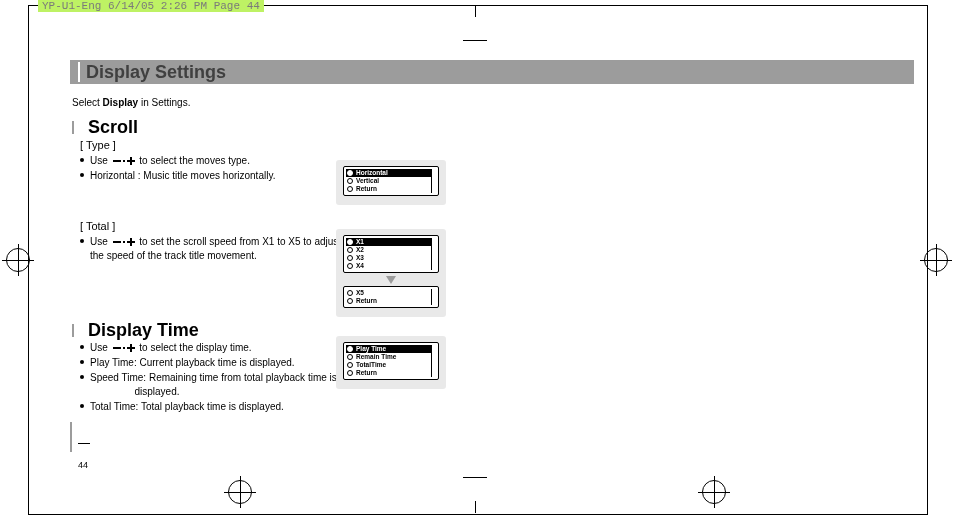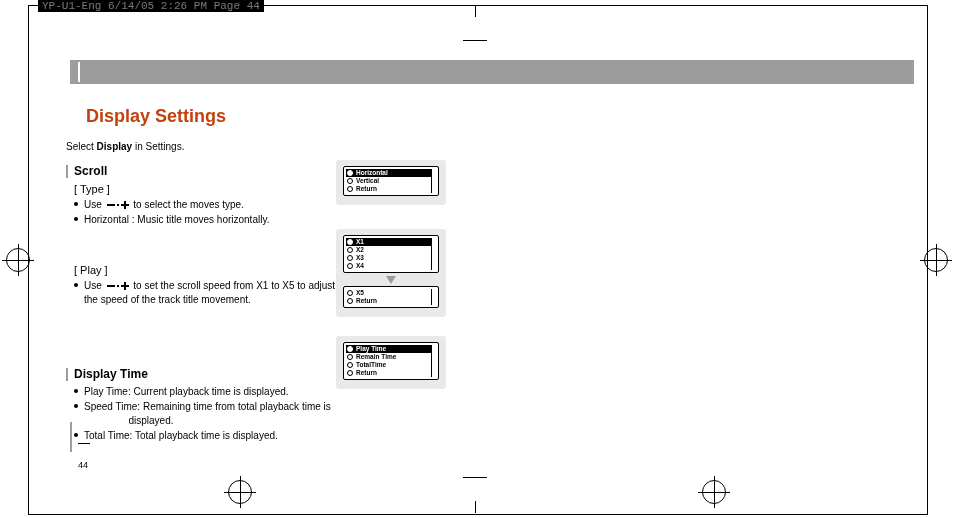--- a/index.html
+++ b/index.html
@@ -13,50 +13,50 @@
   }
   
   .trim{
     position:absolute;left:28px;top:5px;width:898px;height:508px;
     border:1px solid #000;
   }
   
   .slug{
     position:absolute;left:38px;top:0px;
     font-family:"Courier New",monospace;
-    font-size:11px;color:#7a7a7a;background:#000000;
+    font-size:11px;color:#7a7a7a;background:#bef264;
     padding:0 4px;
   }
   
   .mark{position:absolute;background:#000}
   .mark.h{height:1px}
   .reg{
     position:absolute;width:22px;height:22px;border:1px solid #000;border-radius:50%;
   }
   .reg::before,.reg::after{content:"";position:absolute;background:#000}
   .reg::before{left:-5px;right:-5px;top:50%;height:1px}
   .reg::after{top:-5px;bottom:-5px;left:50%;width:1px}
   
   .titlebar{
     position:absolute;left:70px;top:60px;right:40px;height:24px;
     background:#9c9c9c;
   }
   .title-sep{position:absolute;left:78px;top:62px;width:2px;height:20px;background:#fff}
   .title{
     position:absolute;left:86px;top:60px;
-    font-size:18px;font-weight:bold;color:#c2410c;line-height:24px;margin-top:44px;
+    font-size:18px;font-weight:bold;color:#404040;line-height:24px;
   }
   
   .content{
-    position:absolute;left:66px;top:96px;width:390px;
-    font-size:10px;line-height:14px;color:#000;margin-top:44px;
+    position:absolute;left:72px;top:96px;width:390px;
+    font-size:10px;line-height:14px;color:#000;
   }
   .intro{font-size:10px;margin:0 0 10px 0}
   .intro b{font-weight:bold}
-  .h1{font-size:12px;font-weight:bold;margin:6px 0 4px 0;position:relative;padding-left:8px}
+  .h1{font-size:18px;font-weight:bold;margin:6px 0 4px 0;position:relative;padding-left:16px}
   .h1::before{content:"";position:absolute;left:0;top:1px;width:2px;height:13px;background:#9c9c9c}
   .h2{font-size:11px;font-weight:normal;margin:4px 0 2px 8px}
   ul.b{list-style:none;margin:0 0 10px 8px;padding:0}
   ul.b li{position:relative;padding-left:10px;margin:1px 0}
   ul.b li::before{content:"";position:absolute;left:0;top:4px;width:4px;height:4px;border-radius:50%;background:#000}
   ul.b li b{font-weight:normal}
   .kb{display:inline-block;vertical-align:middle;margin:0 2px}
   .kb svg{display:block}
   .gap{height:22px}
   .pgnum{
@@ -132,40 +132,50 @@
             <rect x="14" y="3" width="8" height="2" fill="#000"></rect>
             <rect x="17" y="0" width="2" height="8" fill="#000"></rect>
           </svg></span>
       <span> to select the moves type.</span>
     </li>
     <li><b>Horizontal :</b><span> Music title moves horizontally.</span></li>
   </ul>
 
   <div class="gap"></div>
 
-  <div class="h2">[ Play ]</div>
+  <div class="h2">[ Total ]</div>
   <ul class="b">
     <li>
       <span>Use </span>
       <span class="kb"><svg width="22" height="8">
             <rect x="0" y="3" width="8" height="2" fill="#000"></rect>
             <rect x="10" y="3" width="2" height="2" fill="#000"></rect>
             <rect x="14" y="3" width="8" height="2" fill="#000"></rect>
             <rect x="17" y="0" width="2" height="8" fill="#000"></rect>
           </svg></span>
       <span> to set the scroll speed from X1 to X5 to adjust</span><br>
       <span>the speed of the track title movement.</span>
     </li>
   </ul>
 
   <div class="gap"></div>
   <div class="gap"></div>
 
   <div class="h1">Display Time</div>
   <ul class="b">
+    <li>
+      <span>Use </span>
+      <span class="kb"><svg width="22" height="8">
+            <rect x="0" y="3" width="8" height="2" fill="#000"></rect>
+            <rect x="10" y="3" width="2" height="2" fill="#000"></rect>
+            <rect x="14" y="3" width="8" height="2" fill="#000"></rect>
+            <rect x="17" y="0" width="2" height="8" fill="#000"></rect>
+          </svg></span>
+      <span>to select the display time.</span>
+    </li>
     <li><b>Play Time:</b><span> Current playback time is displayed.</span></li>
     <li><b>Speed Time:</b><span> Remaining time from total playback time is</span><br>&nbsp;&nbsp;&nbsp;&nbsp;&nbsp;&nbsp;&nbsp;&nbsp;&nbsp;&nbsp;&nbsp;&nbsp;&nbsp;&nbsp;&nbsp;&nbsp;<span>displayed.</span></li>
     <li><b>Total Time:</b><span> Total playback time is displayed.</span></li>
   </ul>
 </div>
 
 <div class="sidebar"></div>
 <div class="pgnum">44</div>
 
 <div class="figcol">

